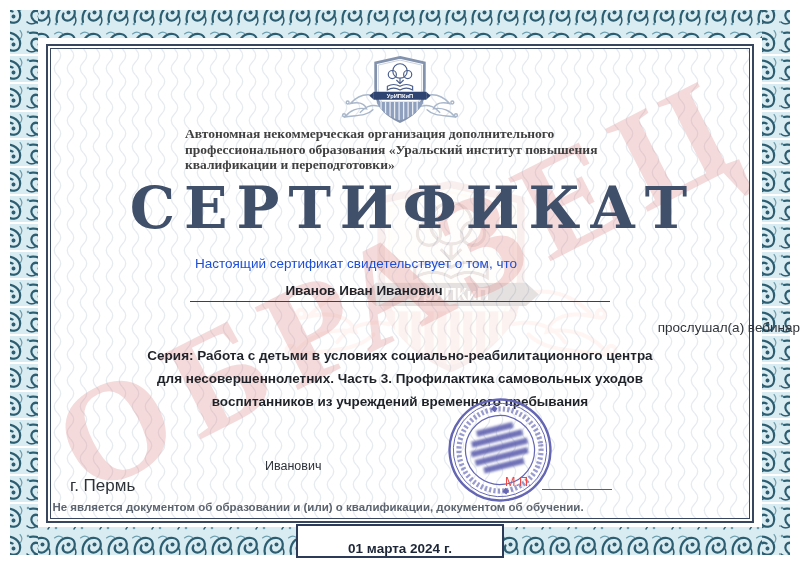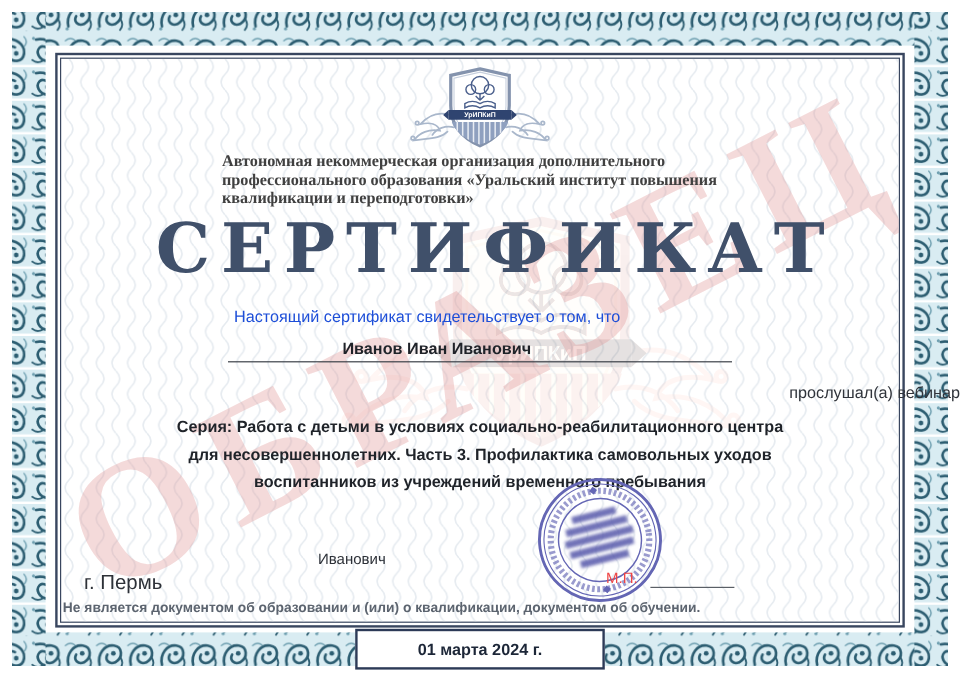--- a/index.html
+++ b/index.html
@@ -53,21 +53,21 @@
   }
   .seal{position:absolute;left:444px;top:394px;width:112px;height:112px;z-index:5;transform:rotate(-8deg);}
   .city{position:absolute;left:70px;top:476px;font-size:17px;color:#2d3138;z-index:6;}
   .director{position:absolute;left:265px;top:459px;font-size:12.5px;line-height:15.5px;color:#2d3138;z-index:6;}
   .mp{position:absolute;left:505px;top:475px;font-size:12.5px;color:#ef4444;z-index:6;}
   .sig-line{position:absolute;left:542px;top:489px;width:70px;height:0;border-top:1.5px solid #5a5f66;z-index:6;}
   .disclaimer{position:absolute;left:0;top:501px;width:636px;text-align:center;font-size:11.5px;color:#5c646f;z-index:5;font-weight:bold;}
   .date-box{
     position:absolute;left:296px;top:524px;width:204px;height:30px;z-index:6;
     background:#ffffff;border:2px solid #2c3a57;
-    display:flex;align-items:center;justify-content:center;
+    display:flex;align-items:flex-end;justify-content:center;
     font-size:13.5px;font-weight:700;color:#1c2637;
   }
 </style>
 </head>
 <body>
 
 <div class="certificate">
 
   <svg width="0" height="0" style="position:absolute">
     <defs>

